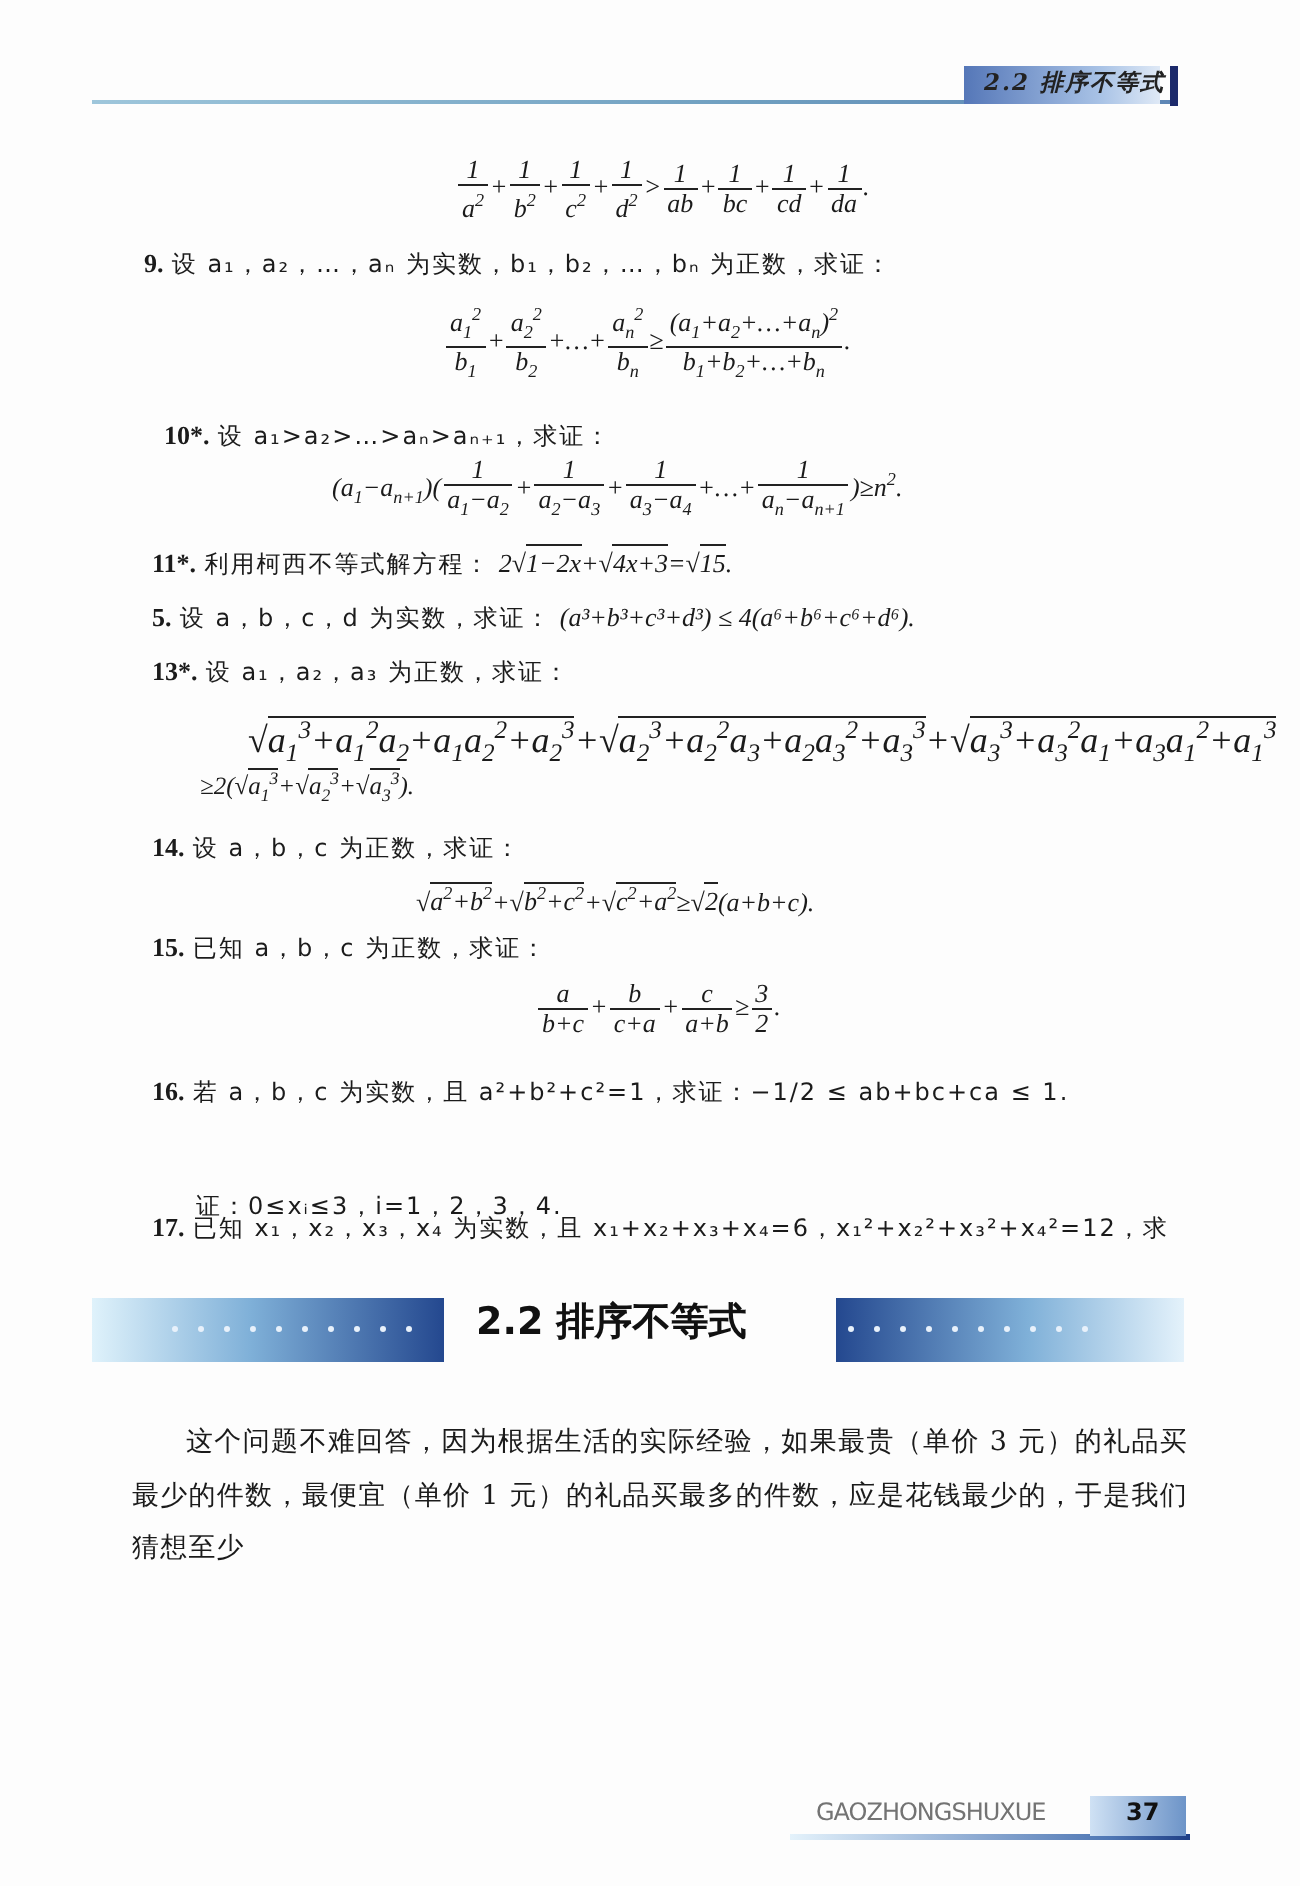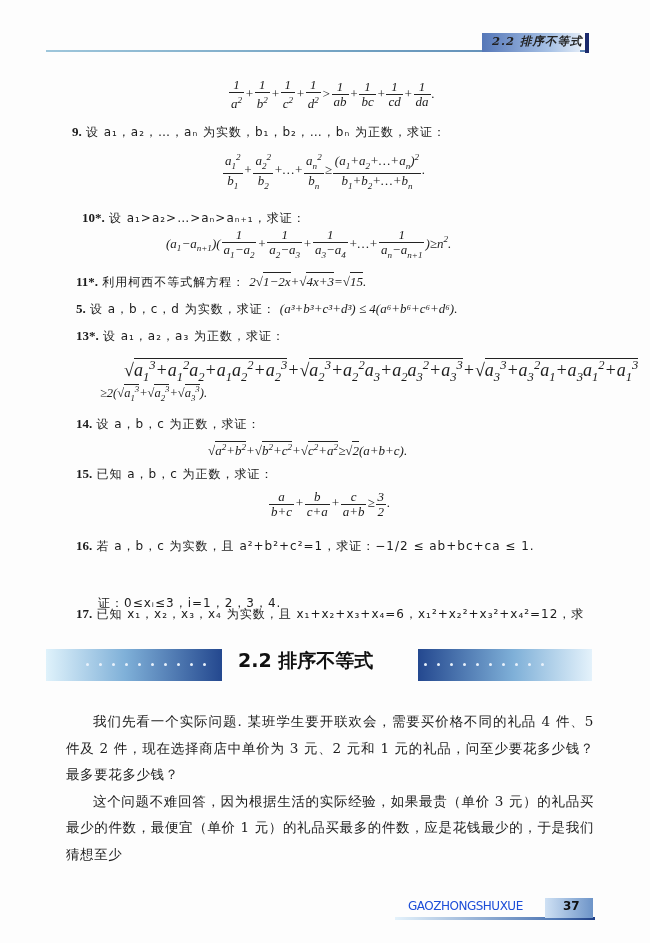--- a/index.html
+++ b/index.html
@@ -30,21 +30,21 @@
     background:linear-gradient(90deg,#24488f,#7fb0d8 55%,#e4f2fb); }
   .dots { position:absolute; top:14px; height:4px; display:flex; gap:10px; }
   .dots i { display:block; width:3px; height:3px; border-radius:50%; background:#e8f1fb; }
   .ban-title { left:238px; top:648px; font-family:"DejaVu Sans","Liberation Sans",sans-serif; font-weight:bold; font-size:19px; color:#111; white-space:nowrap; }
 
   .para { left:66px; width:528px; font-size:13.5px; line-height:26.5px; letter-spacing:0.6px; text-align:justify; font-family:"DejaVu Serif","Liberation Serif",serif; }
   .para p { margin:0; text-indent:2em; }
 
   
   .ftr-line { left:395px; top:917px; width:200px; height:3px; background:linear-gradient(90deg,#e4f2fb,#4f77b4 80%,#1f3f86); }
-  .ftr-text { left:408px; top:899px; font-family:"DejaVu Sans",sans-serif; font-size:12px; color:#1d4ed8; letter-spacing:-0.5px; }
+  .ftr-text { left:408px; top:899px; font-family:"DejaVu Sans",sans-serif; font-size:12px; color:#737373; letter-spacing:-0.5px; }
   .ftr-box { left:545px; top:898px; width:48px; height:20px; background:linear-gradient(90deg,#cfe1f4,#6d94c8); }
   .ftr-num { left:563px; top:899px; font-family:"DejaVu Sans",sans-serif; font-weight:bold; font-size:12px; color:#111; }
   sub, sup { font-size:70%; }
   .sq { border-top:1px solid #222; padding-top:1px; }
 </style>
 </head>
 <body>
 
 <div class="abs hdr-line"></div>
 <div class="abs hdr-box"></div>
@@ -147,20 +147,19 @@
       <i></i>
       <i></i>
       <i></i>
       <i></i>
       <i></i>
       <i></i>
     </div>
 </div>
 
 <div class="abs para" style="top:708px;">
-  <p>我们先看一个实际问题. 某班学生要开联欢会，需要买价格不同的礼品 4 件、5 件及 2 件，现在选择商店中单价为 3 元、2 元和 1 元的礼品，问至少要花多少钱？最多要花多少钱？</p>
   <p>这个问题不难回答，因为根据生活的实际经验，如果最贵（单价 3 元）的礼品买最少的件数，最便宜（单价 1 元）的礼品买最多的件数，应是花钱最少的，于是我们猜想至少</p>
 </div>
 
 <div class="abs ftr-line"></div>
 <div class="abs ftr-text">GAOZHONGSHUXUE</div>
 <div class="abs ftr-box"></div>
 <div class="abs ftr-num">37</div>
 
 </body></html>

